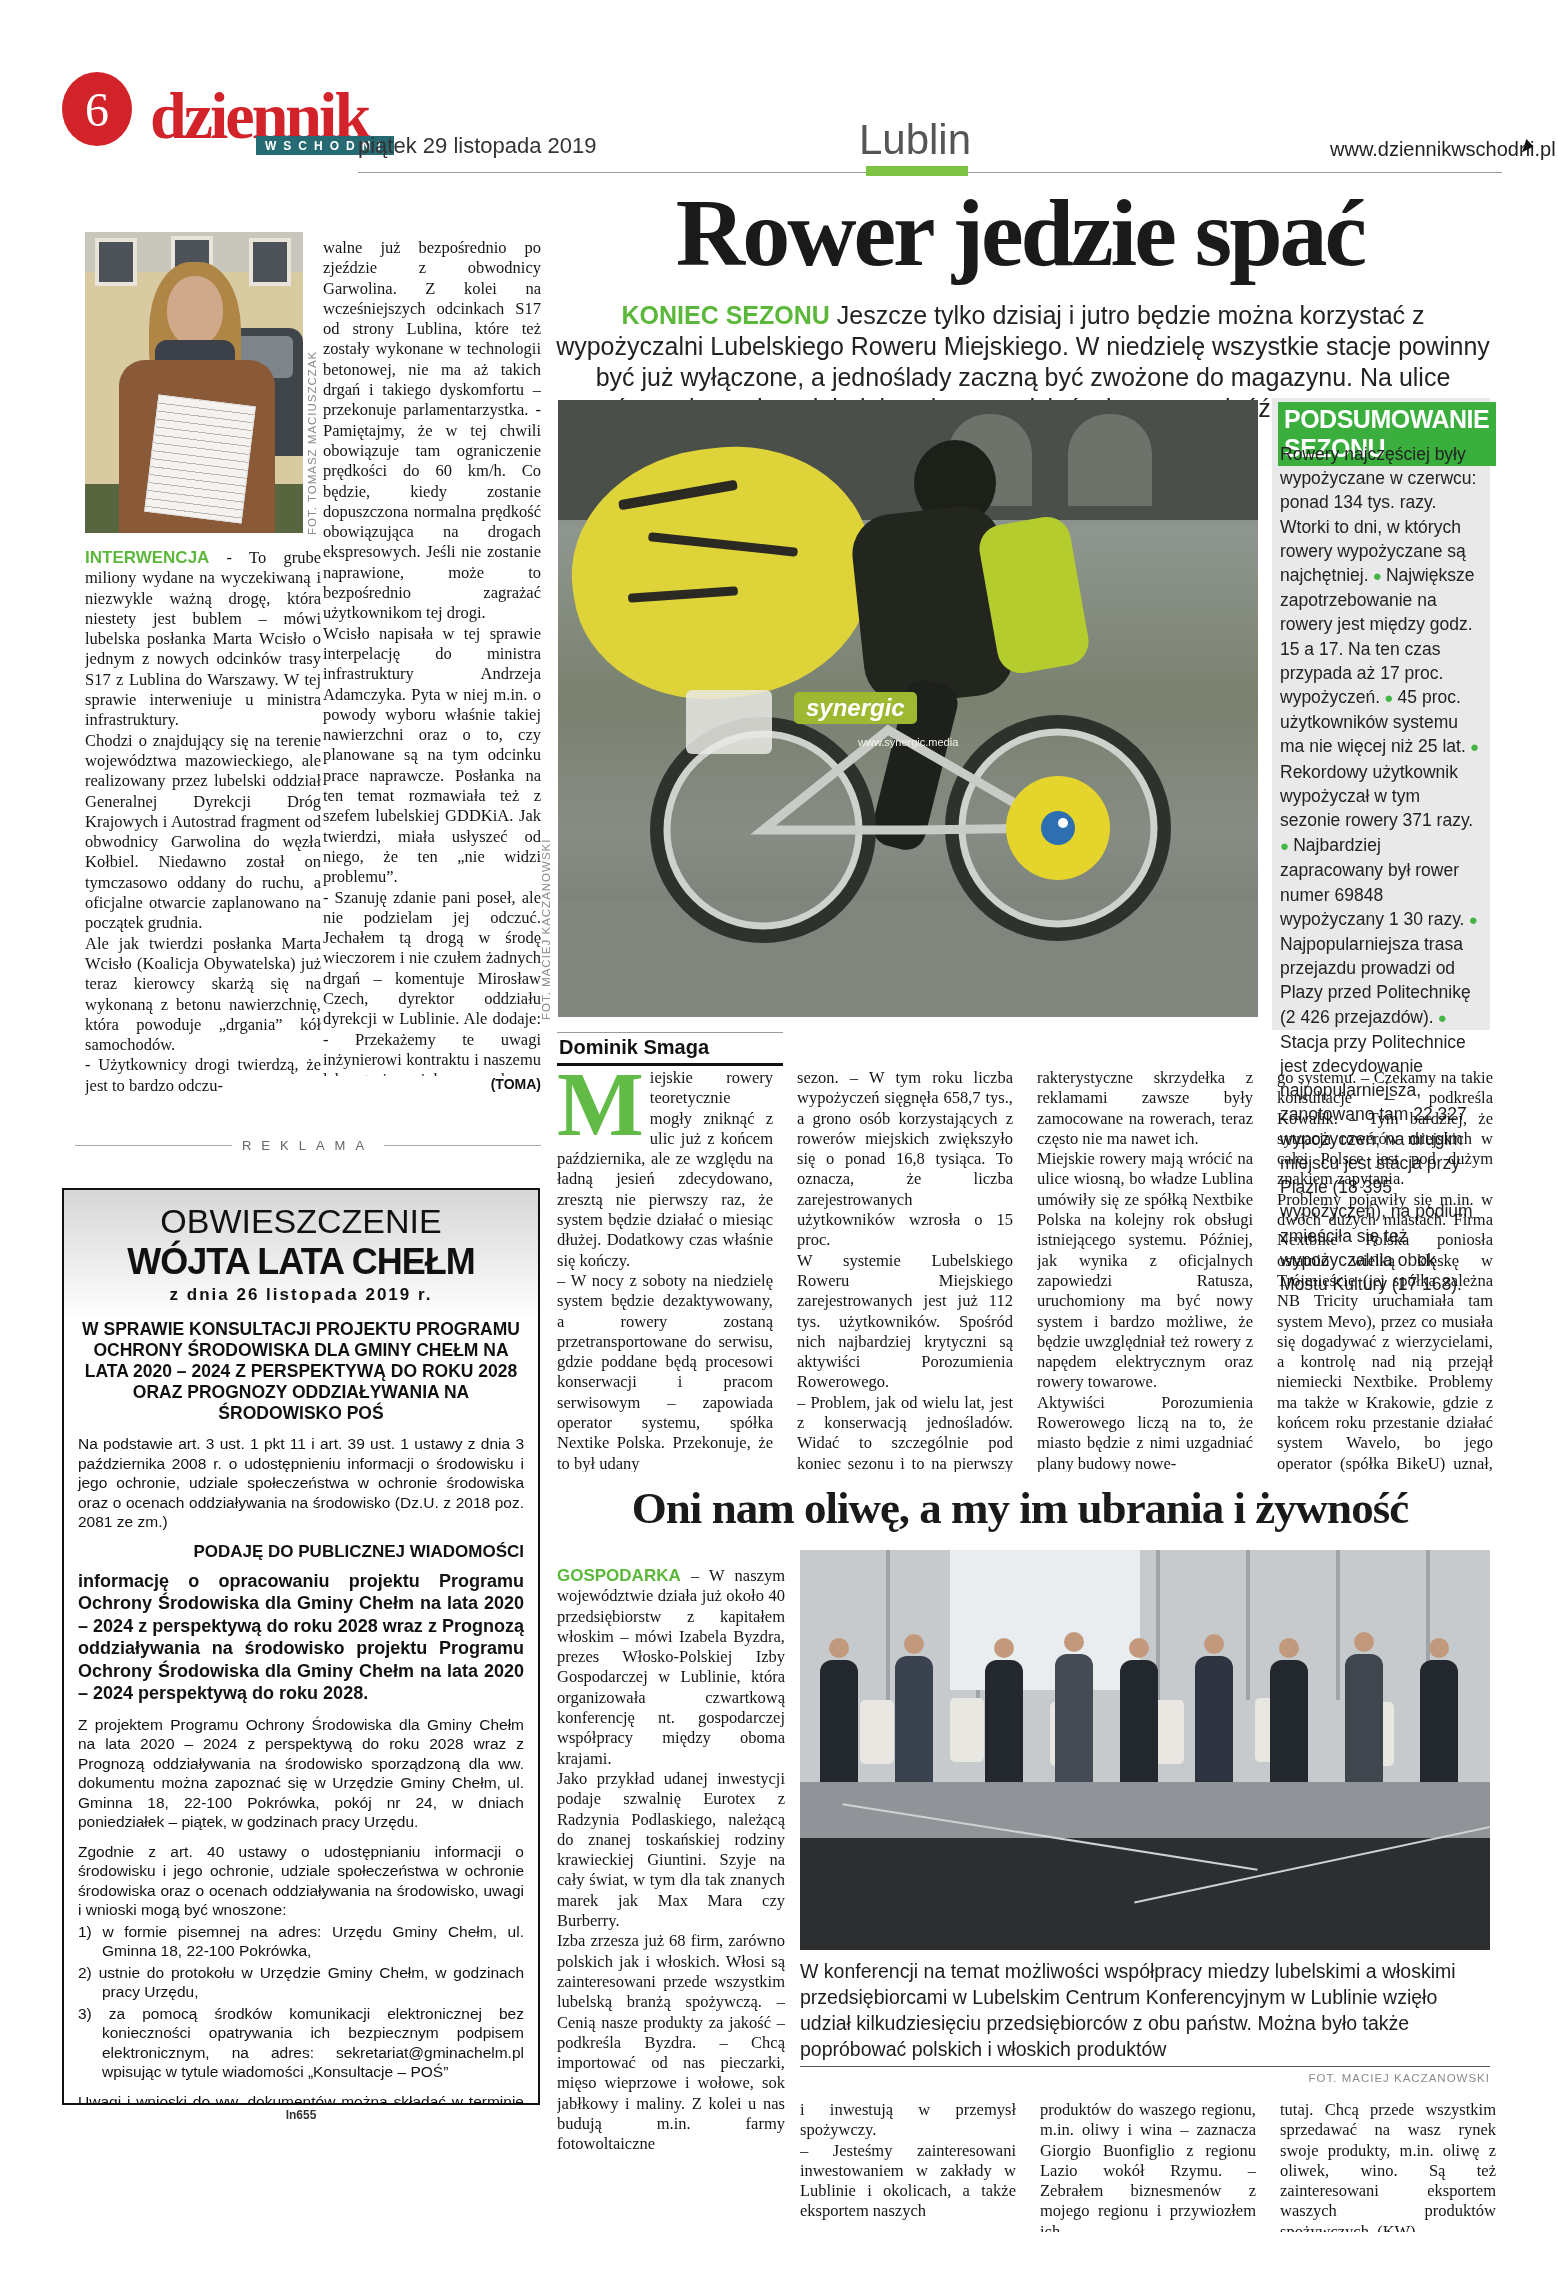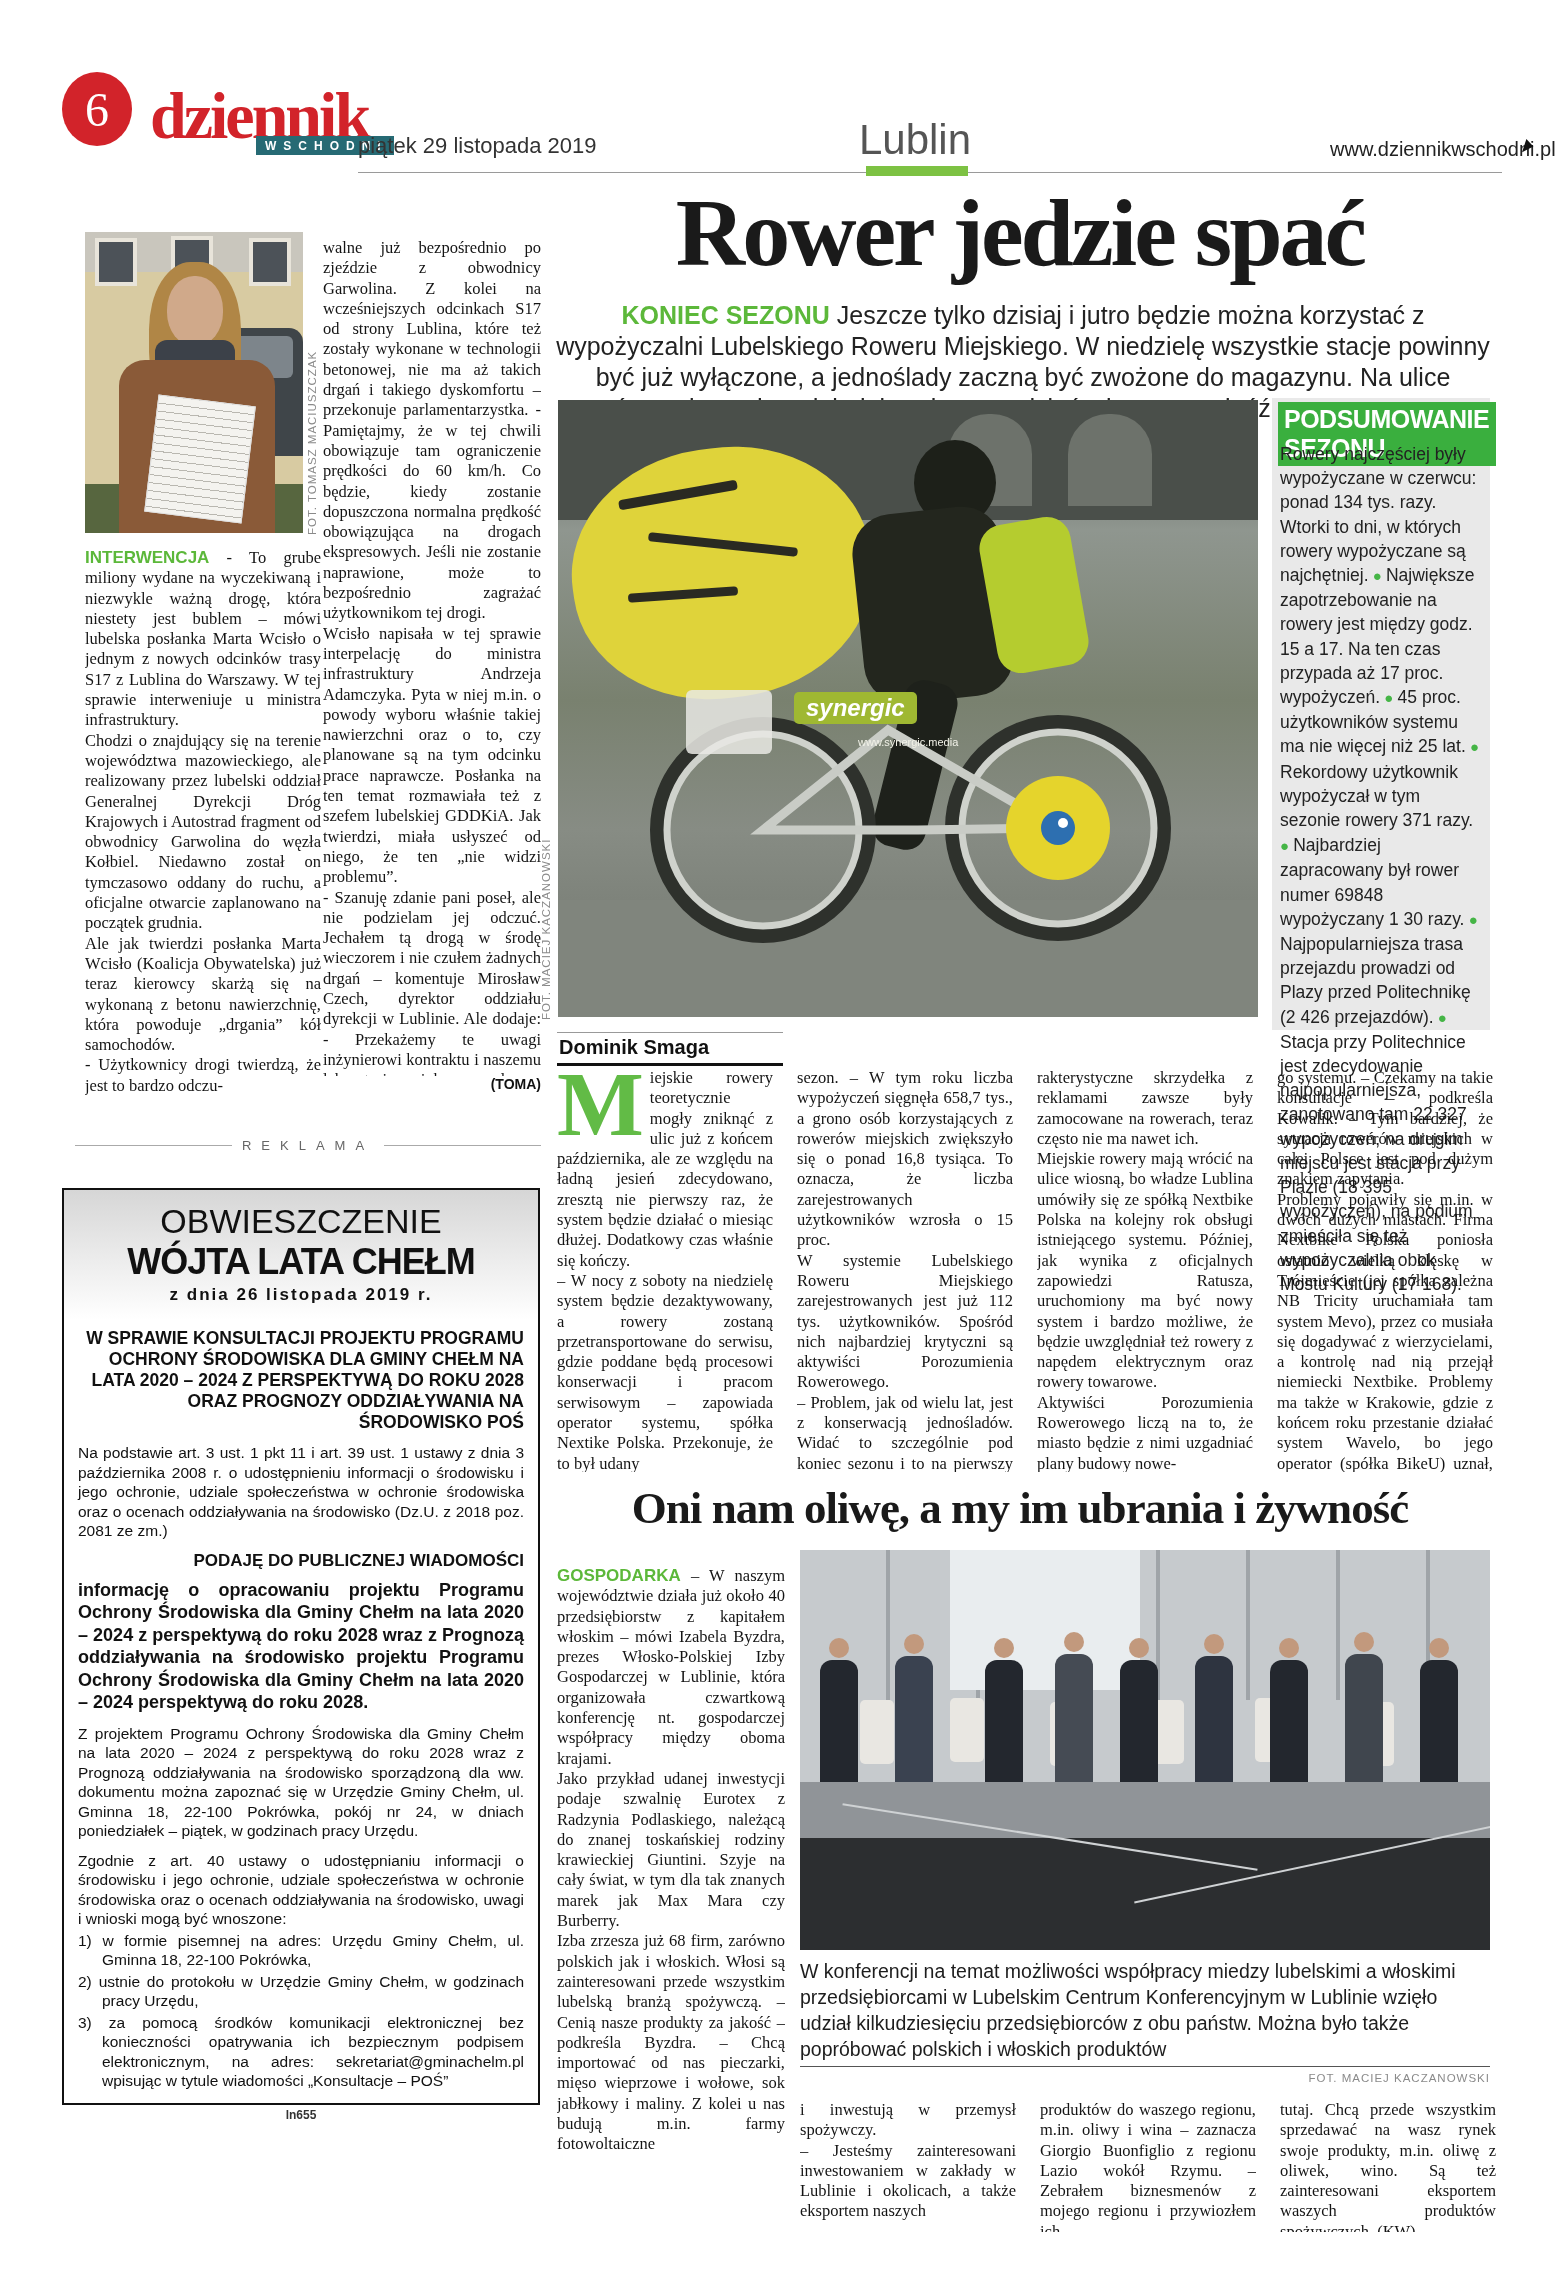--- a/index.html
+++ b/index.html
@@ -53,21 +53,21 @@
 
   
   .reklama{left:75px;top:1138px;width:466px;display:flex;align-items:center;gap:10px;color:#666;
            font-size:13px;letter-spacing:10px;}
   .reklama::before,.reklama::after{content:"";flex:1;height:1px;background:#aaa;}
   .annbox{left:62px;top:1188px;width:478px;height:917px;border:2px solid #111;box-sizing:border-box;
           background:linear-gradient(#d6d6d6 0,#ffffff 130px);padding:12px 14px;overflow:hidden;}
   .ann-t1{text-align:center;font-size:34px;letter-spacing:0px;font-weight:400;}
   .ann-t2{text-align:center;font-size:36px;font-weight:bold;letter-spacing:-1px;}
   .ann-t3{text-align:center;font-size:17px;font-weight:bold;letter-spacing:2px;margin-top:2px;}
-  .ann-subj{text-align:right;font-size:17.5px;font-weight:bold;margin-top:23px;line-height:21px;}
+  .ann-subj{text-align:center;font-size:17.5px;font-weight:bold;margin-top:14px;line-height:21px;}
   .ann-p{font-size:15.5px;line-height:19.5px;text-align:justify;margin-top:10px;white-space:pre-line;}
   .ann-h{ text-align:right;font-size:17px;font-weight:bold;margin-top:10px;}
   .ann-body{font-size:18px;line-height:22.5px;font-weight:bold;margin-top:8px;text-align:justify;}
   .ann-list .li{font-size:15.5px;line-height:19.5px;text-align:justify;padding-left:24px;text-indent:-24px;margin-top:2px;}
   .adcode{left:62px;top:2108px;width:478px;text-align:center;font-size:12px;font-weight:bold;color:#333;}
 
   
   .h-main{left:540px;top:178px;width:960px;font-size:96px;letter-spacing:-3px;line-height:110px;}
   .lead{left:556px;top:300px;width:934px;text-align:center;font-size:25px;line-height:31px;color:#222;font-weight:300;}
   .lead .kicker{font-size:25px;}

